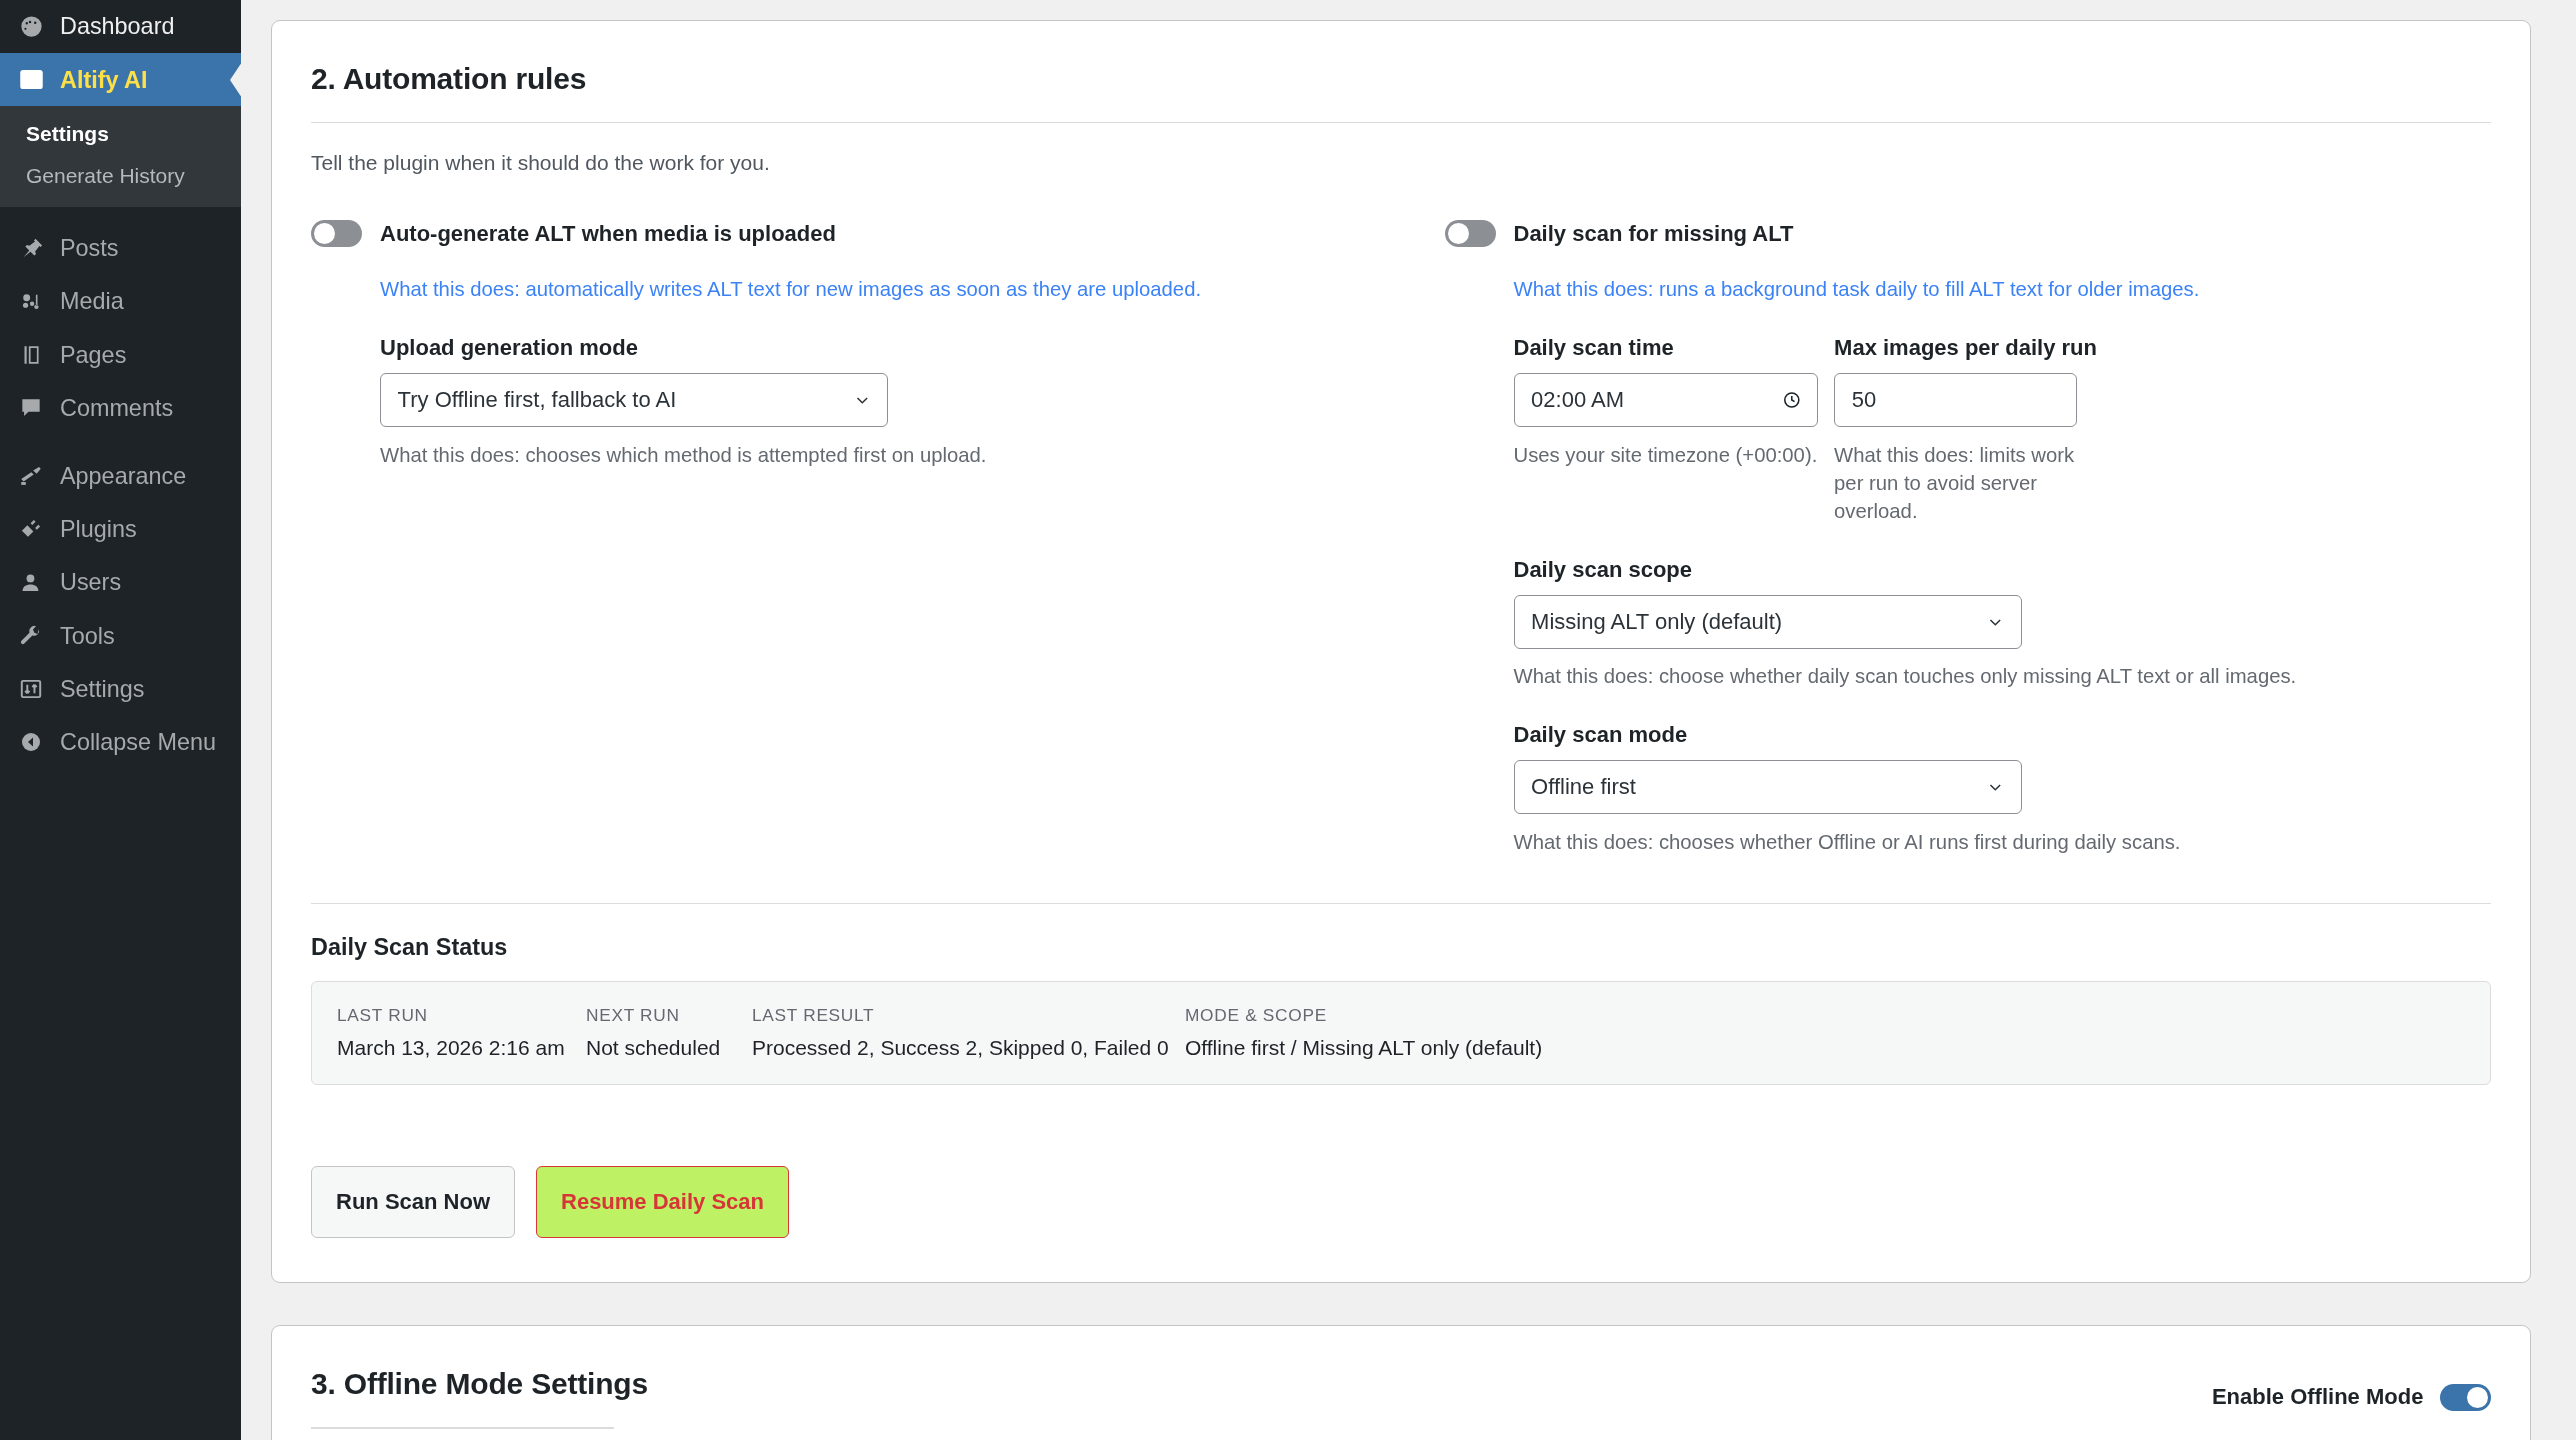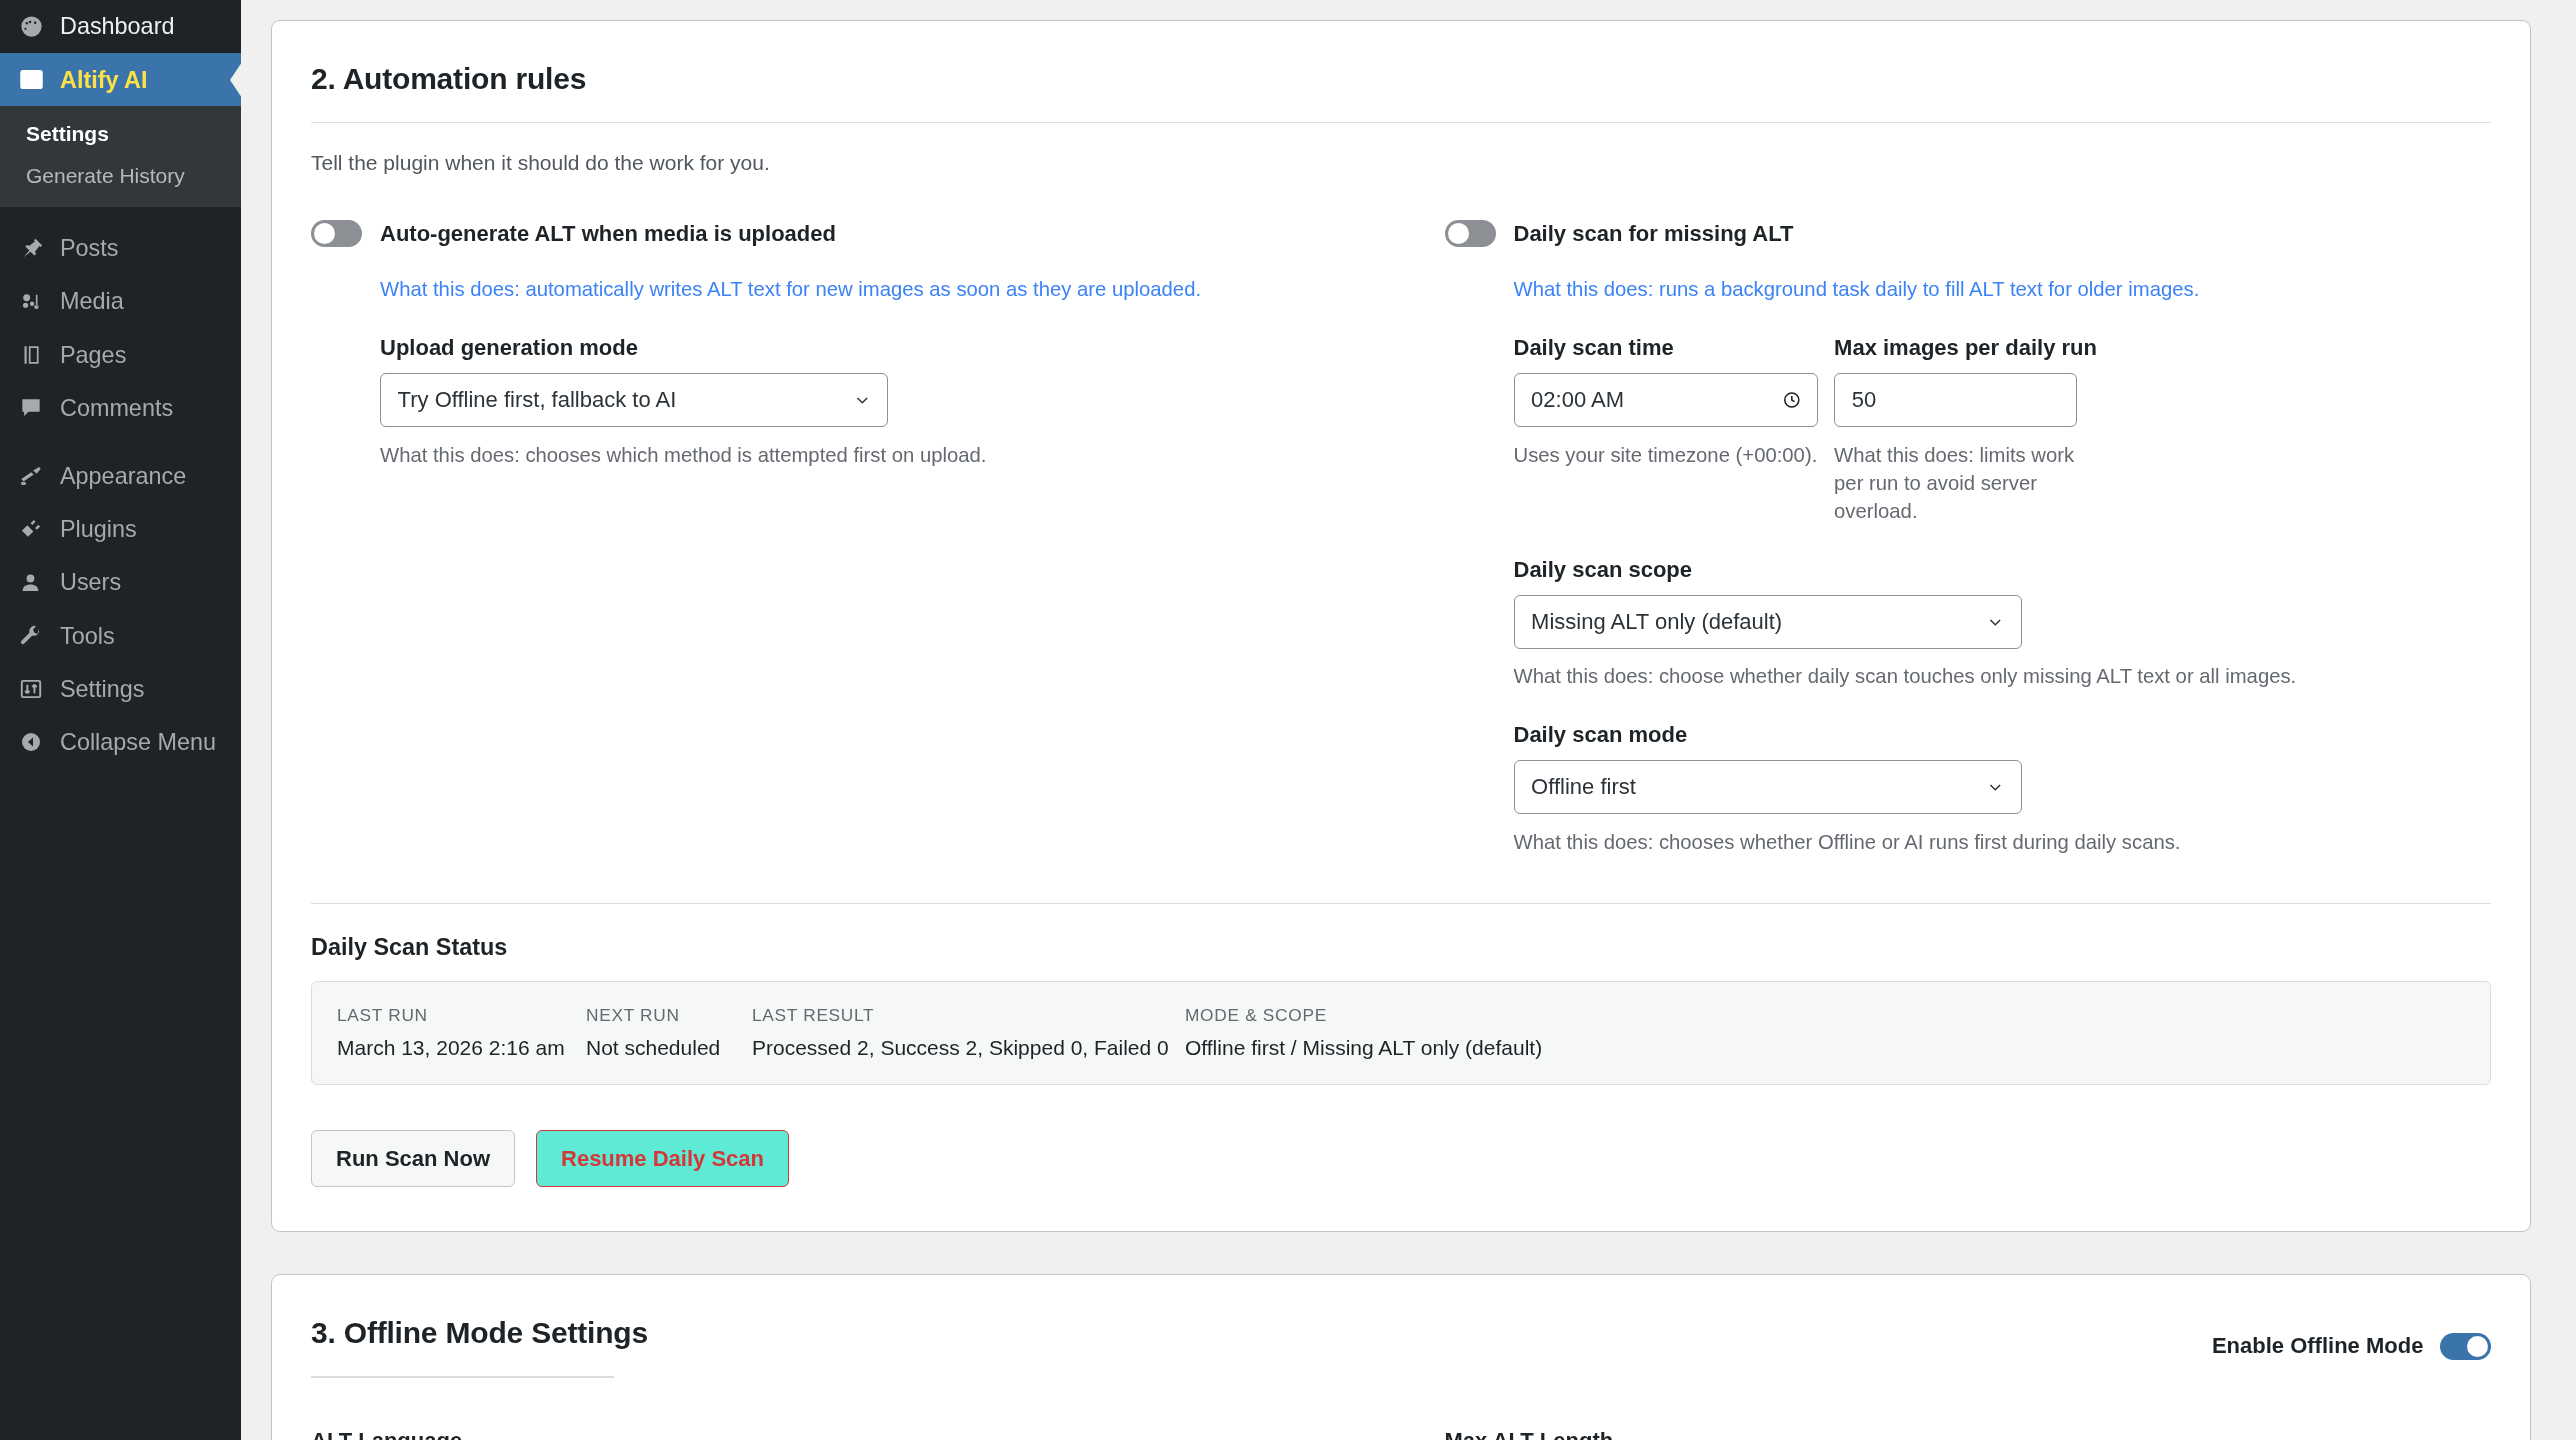--- a/index.html
+++ b/index.html
@@ -218,35 +218,36 @@
   .stat-v { font-size: 21px; color: #1d2327; white-space: nowrap; }
   .c1 { width: 249px; }
   .c2 { width: 166px; }
   .c3 { width: 433px; }
   .c4 { width: auto; }
 
   .btn-row { display: flex; gap: 21px; margin-top: 45px; }
   .btn {
     font-size: 22px;
     padding: 0 24px;
-    height: 57px;
+    height: 72px;
     display: inline-flex;
     align-items: center;
     border-radius: 6px;
     cursor: pointer;
     font-weight: 400;
+    margin-top: 36px;
   }
   .btn.secondary {
     background: #f6f7f7;
     border: 0.8px solid #c3c4c7;
     color: #1d2327;
     font-weight: 700;
   }
   .btn.danger {
-    background: #5eead4;
+    background: #bef264;
     border: 1.5px solid #d63638;
     color: #d63638;
     font-weight: 700;
   }
 
   
   .offline-head {
     display: flex;
     align-items: flex-start;
     justify-content: space-between;

